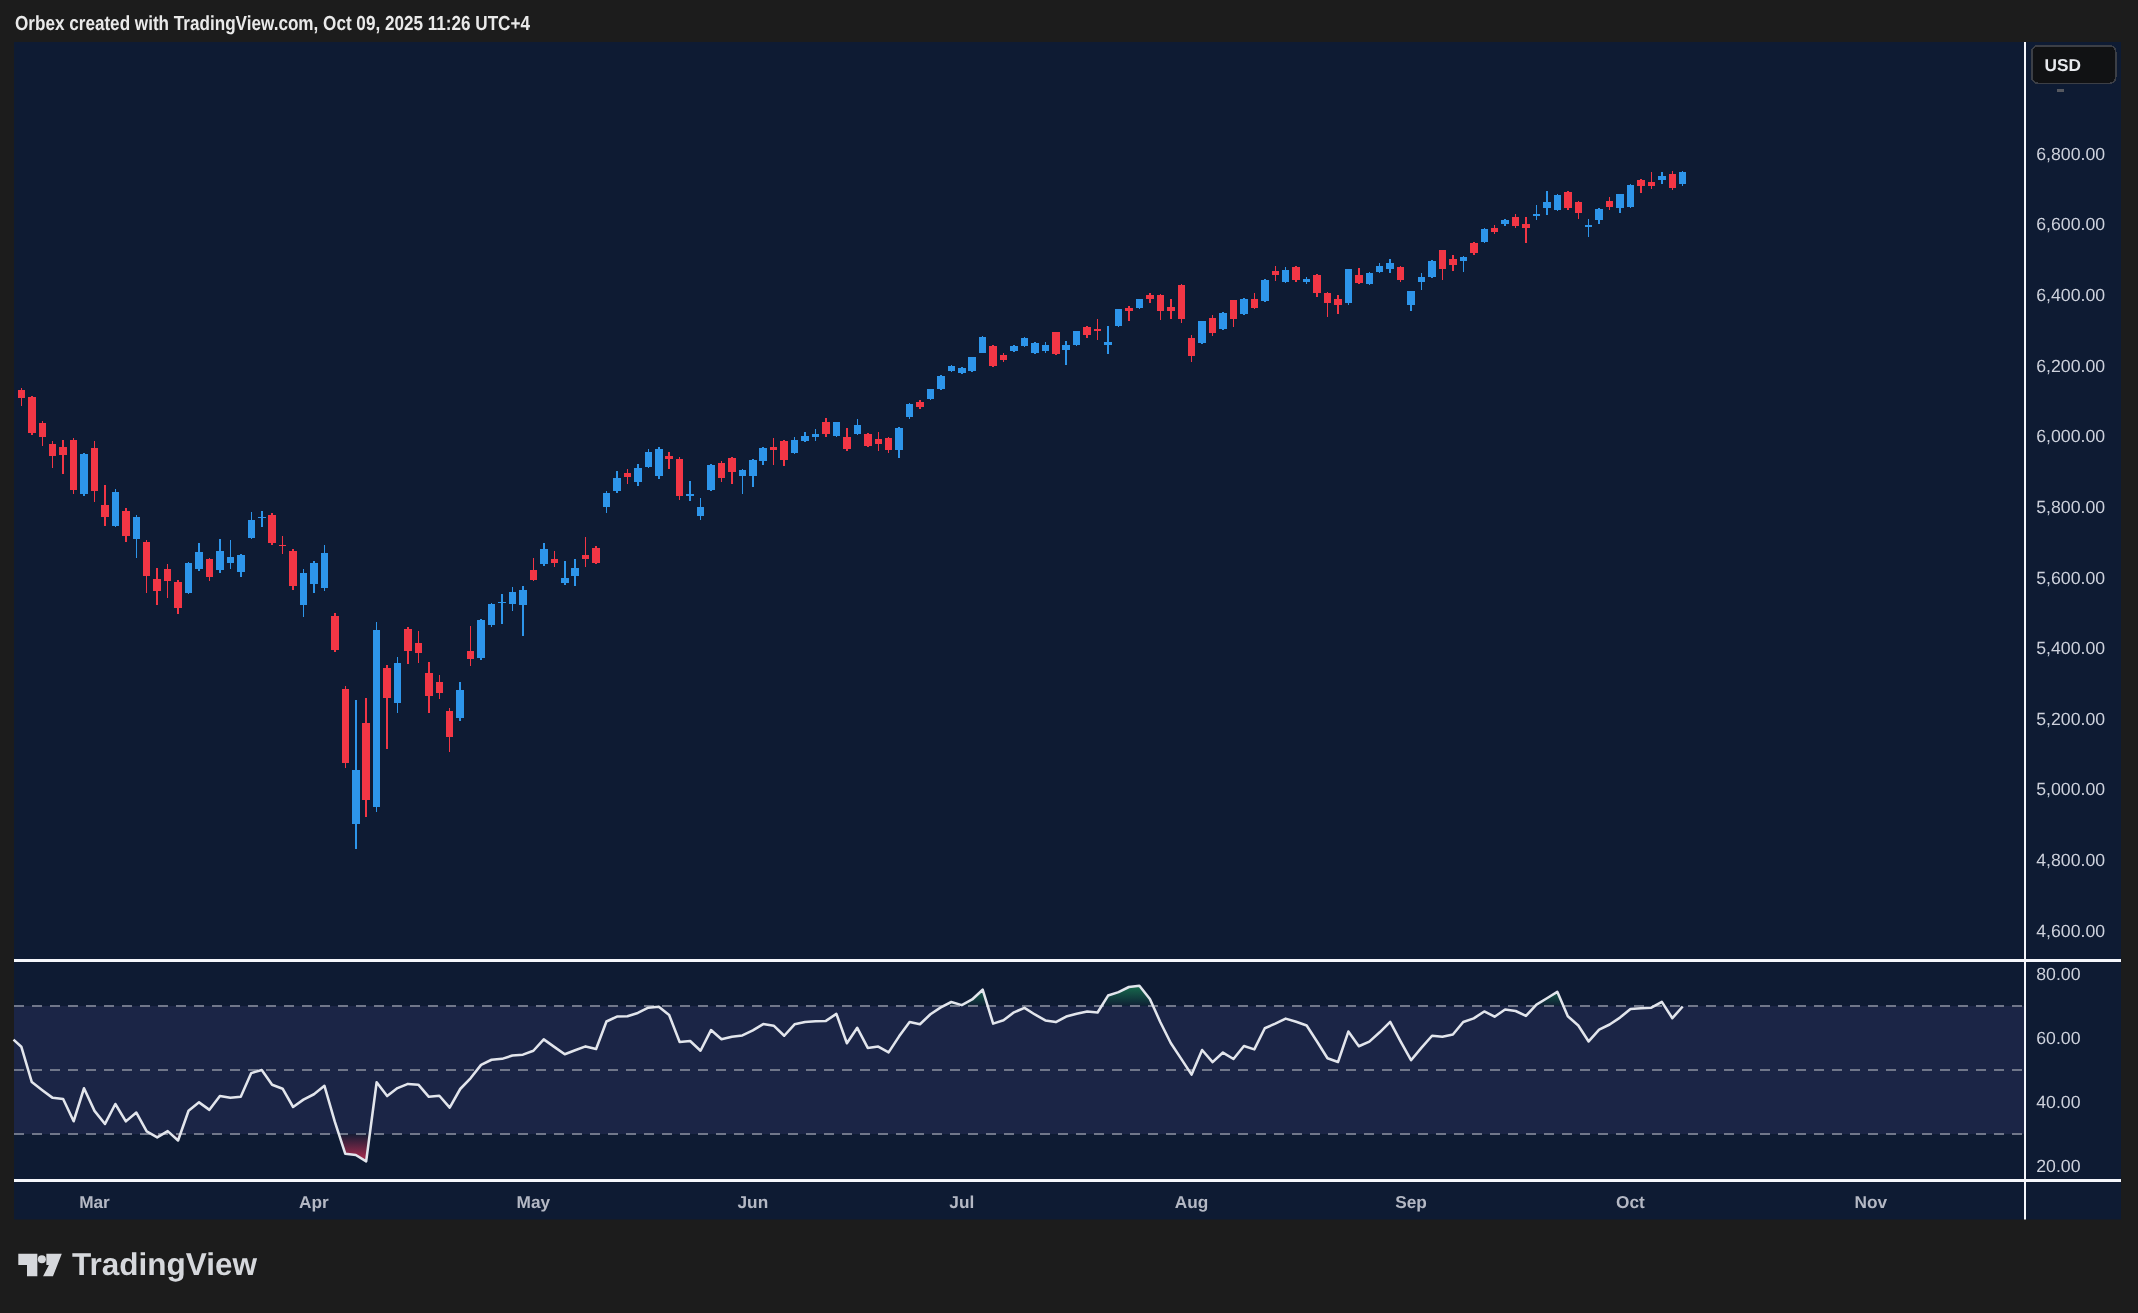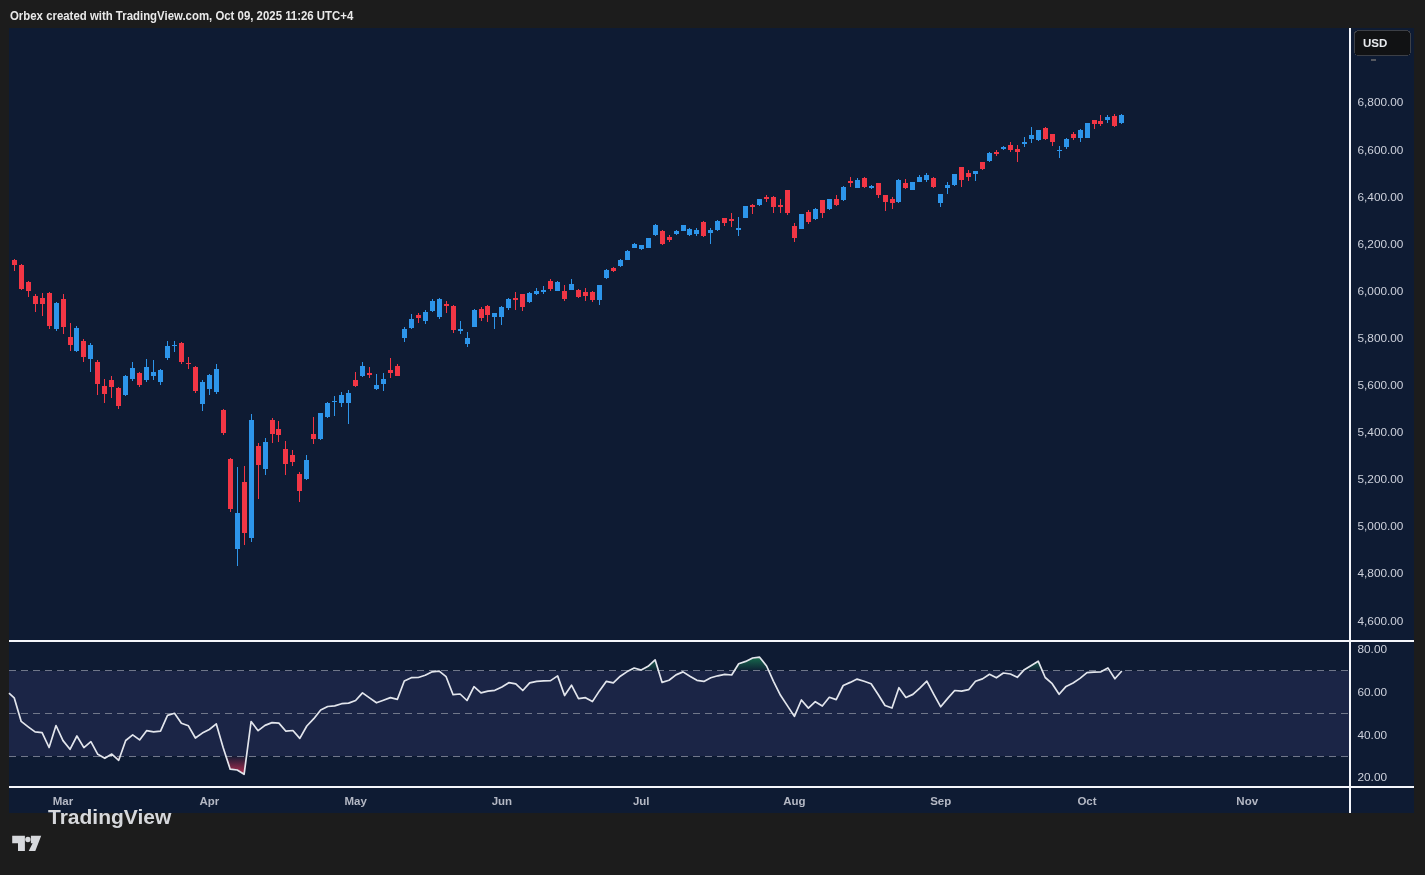--- a/index.html
+++ b/index.html
@@ -1,20 +1,20 @@
 <!DOCTYPE html>
 <html><head>
 <meta charset="utf-8">
 <style>
 html,body{margin:0;padding:0;background:#1c1c1c;width:1425px;height:875px;overflow:hidden;}
 .top{position:absolute;left:0;top:0;width:1425px;height:20px;background:#1c1c1c;}
 .top span{position:absolute;left:10px;top:7.5px;font-family:"Liberation Sans",sans-serif;font-size:13.5px;font-weight:bold;color:#e9e9e9;letter-spacing:0;transform:scaleX(0.845);transform-origin:0 0;white-space:nowrap;}
 .chart{position:absolute;left:0;top:0;}
 .foot{position:absolute;left:0;top:813px;width:1425px;height:62px;background:#1c1c1c;}
-.tvtext{position:absolute;left:48px;top:805px;font-family:"Liberation Sans",sans-serif;font-size:21px;font-weight:bold;color:#d6d8dc;}
+.tvtext{position:absolute;left:48px;top:832px;font-family:"Liberation Sans",sans-serif;font-size:21px;font-weight:bold;color:#d6d8dc;}
 </style>
 </head>
 <body>
 <div class="chart"><svg width="1425" height="875" viewBox="0 0 1425 875" shape-rendering="crispEdges">
 <rect width="1425" height="875" fill="#1c1c1c"></rect>
 <rect x="9" y="28" width="1405" height="785" fill="#0e1b33"></rect>
 <rect x="9" y="670.7" width="1340.5" height="85.4" fill="#1b2546"></rect>
 <g shape-rendering="crispEdges">
 <path d="M13.7 258.8h1V270.5h-1ZM20.7 264.0h1V290.1h-1ZM27.7 280.9h1V297.4h-1ZM34.6 294.3h1V311.8h-1ZM41.6 293.2h1V316.0h-1ZM48.6 292.2h1V329.4h-1ZM62.5 294.1h1V334.4h-1ZM69.5 323.1h1V350.9h-1ZM83.4 338.8h1V361.5h-1ZM97.3 360.0h1V395.1h-1ZM104.3 378.6h1V403.1h-1ZM111.3 376.3h1V398.4h-1ZM118.2 386.9h1V409.0h-1ZM139.1 371.8h1V387.4h-1ZM180.9 341.9h1V363.6h-1ZM187.9 357.2h1V369.2h-1ZM194.9 366.2h1V393.0h-1ZM222.7 408.8h1V434.9h-1ZM229.7 457.5h1V511.9h-1ZM243.6 465.5h1V544.9h-1ZM257.6 443.4h1V499.2h-1ZM271.5 418.2h1V442.9h-1ZM278.4 420.8h1V442.0h-1ZM285.4 441.3h1V475.0h-1ZM292.4 449.8h1V465.8h-1ZM299.3 471.7h1V501.6h-1ZM313.3 417.3h1V444.1h-1ZM355.1 372.3h1V387.4h-1ZM369.0 367.1h1V377.7h-1ZM389.9 357.7h1V377.7h-1ZM396.9 364.0h1V376.3h-1ZM417.8 312.5h1V322.8h-1ZM445.6 301.2h1V312.9h-1ZM452.6 304.9h1V333.2h-1ZM480.5 307.3h1V321.4h-1ZM487.4 304.9h1V322.4h-1ZM515.3 292.0h1V310.3h-1ZM522.3 293.6h1V310.8h-1ZM550.1 278.6h1V291.0h-1ZM564.1 285.4h1V300.7h-1ZM578.0 288.9h1V297.9h-1ZM585.0 288.0h1V300.7h-1ZM591.9 291.0h1V301.9h-1ZM612.8 266.8h1V272.4h-1ZM661.6 230.0h1V244.9h-1ZM668.5 235.0h1V241.6h-1ZM703.4 221.1h1V236.6h-1ZM724.3 217.6h1V225.6h-1ZM731.2 212.6h1V226.7h-1ZM752.1 204.1h1V214.3h-1ZM766.1 195.0h1V202.3h-1ZM773.0 196.1h1V213.1h-1ZM780.0 199.4h1V212.6h-1ZM787.0 189.5h1V215.4h-1ZM793.9 223.2h1V241.6h-1ZM807.9 209.8h1V223.9h-1ZM821.8 199.7h1V218.0h-1ZM835.7 195.4h1V206.0h-1ZM849.7 177.1h1V187.2h-1ZM863.6 177.3h1V187.9h-1ZM877.5 182.9h1V197.8h-1ZM884.5 194.7h1V211.2h-1ZM891.5 196.6h1V209.1h-1ZM905.4 178.9h1V189.1h-1ZM933.3 177.1h1V187.7h-1ZM961.1 166.5h1V186.7h-1ZM968.1 170.2h1V180.6h-1ZM982.0 161.5h1V170.2h-1ZM995.9 150.0h1V156.3h-1ZM1009.9 142.4h1V152.1h-1ZM1016.8 144.8h1V161.7h-1ZM1044.7 127.1h1V140.3h-1ZM1051.7 134.0h1V146.0h-1ZM1072.6 131.6h1V139.8h-1ZM1093.5 119.6h1V128.8h-1ZM1100.4 114.6h1V126.0h-1ZM1114.4 114.2h1V126.9h-1Z" fill="#f23645"></path>
 <path d="M11.7 259.9h5V265.4h-5ZM18.7 264.9h5V288.9h-5ZM25.7 282.1h5V291.3h-5ZM32.6 295.7h5V304.0h-5ZM39.6 298.1h5V303.5h-5ZM46.6 293.4h5V326.4h-5ZM60.5 298.6h5V327.3h-5ZM67.5 336.5h5V344.7h-5ZM81.4 340.7h5V357.2h-5ZM95.3 361.5h5V383.8h-5ZM102.3 385.9h5V393.9h-5ZM109.3 379.6h5V387.1h-5ZM116.2 387.8h5V405.5h-5ZM137.1 372.8h5V384.8h-5ZM178.9 343.1h5V361.9h-5ZM185.9 363.1h5V364.1h-5ZM192.9 367.3h5V390.9h-5ZM220.7 410.4h5V433.3h-5ZM227.7 459.2h5V508.9h-5ZM241.6 481.8h5V533.4h-5ZM255.6 445.5h5V465.3h-5ZM269.5 419.6h5V433.7h-5ZM276.4 428.6h5V435.4h-5ZM283.4 448.6h5V464.1h-5ZM290.4 454.9h5V462.2h-5ZM297.3 473.8h5V491.0h-5ZM311.3 433.7h5V439.4h-5ZM353.1 380.1h5V386.4h-5ZM367.0 372.8h5V375.3h-5ZM387.9 369.7h5V372.8h-5ZM394.9 365.5h5V375.6h-5ZM415.8 315.3h5V318.1h-5ZM443.6 304.2h5V306.1h-5ZM450.6 306.1h5V330.4h-5ZM478.5 308.5h5V318.4h-5ZM485.4 305.6h5V314.8h-5ZM513.3 298.1h5V299.7h-5ZM520.3 294.3h5V306.8h-5ZM548.1 281.4h5V289.4h-5ZM562.1 291.0h5V299.3h-5ZM576.0 289.6h5V297.4h-5ZM583.0 292.4h5V296.2h-5ZM589.9 291.7h5V300.2h-5ZM610.8 268.2h5V271.0h-5ZM659.6 230.5h5V243.7h-5ZM666.5 236.6h5V239.9h-5ZM701.4 221.6h5V235.9h-5ZM722.3 218.0h5V223.2h-5ZM729.2 219.2h5V220.9h-5ZM750.1 205.1h5V207.4h-5ZM764.1 196.6h5V199.4h-5ZM771.0 196.6h5V207.0h-5ZM778.0 204.8h5V207.4h-5ZM785.0 190.2h5V212.6h-5ZM791.9 225.6h5V237.6h-5ZM805.9 211.9h5V222.3h-5ZM819.8 200.1h5V212.6h-5ZM833.7 199.2h5V205.3h-5ZM847.7 180.8h5V183.4h-5ZM861.6 178.2h5V186.7h-5ZM875.5 183.4h5V195.4h-5ZM882.5 195.4h5V201.8h-5ZM889.5 199.2h5V203.0h-5ZM903.4 183.4h5V188.4h-5ZM931.3 177.8h5V186.5h-5ZM959.1 166.9h5V179.6h-5ZM966.1 172.8h5V176.6h-5ZM980.0 162.0h5V168.8h-5ZM993.9 151.9h5V154.4h-5ZM1007.9 144.6h5V150.4h-5ZM1014.8 149.3h5V152.1h-5ZM1042.7 127.8h5V138.9h-5ZM1049.7 134.4h5V142.2h-5ZM1070.6 134.2h5V137.7h-5ZM1091.5 120.1h5V123.8h-5ZM1098.4 121.0h5V124.3h-5ZM1112.4 116.1h5V125.5h-5Z" fill="#f23645"></path>

